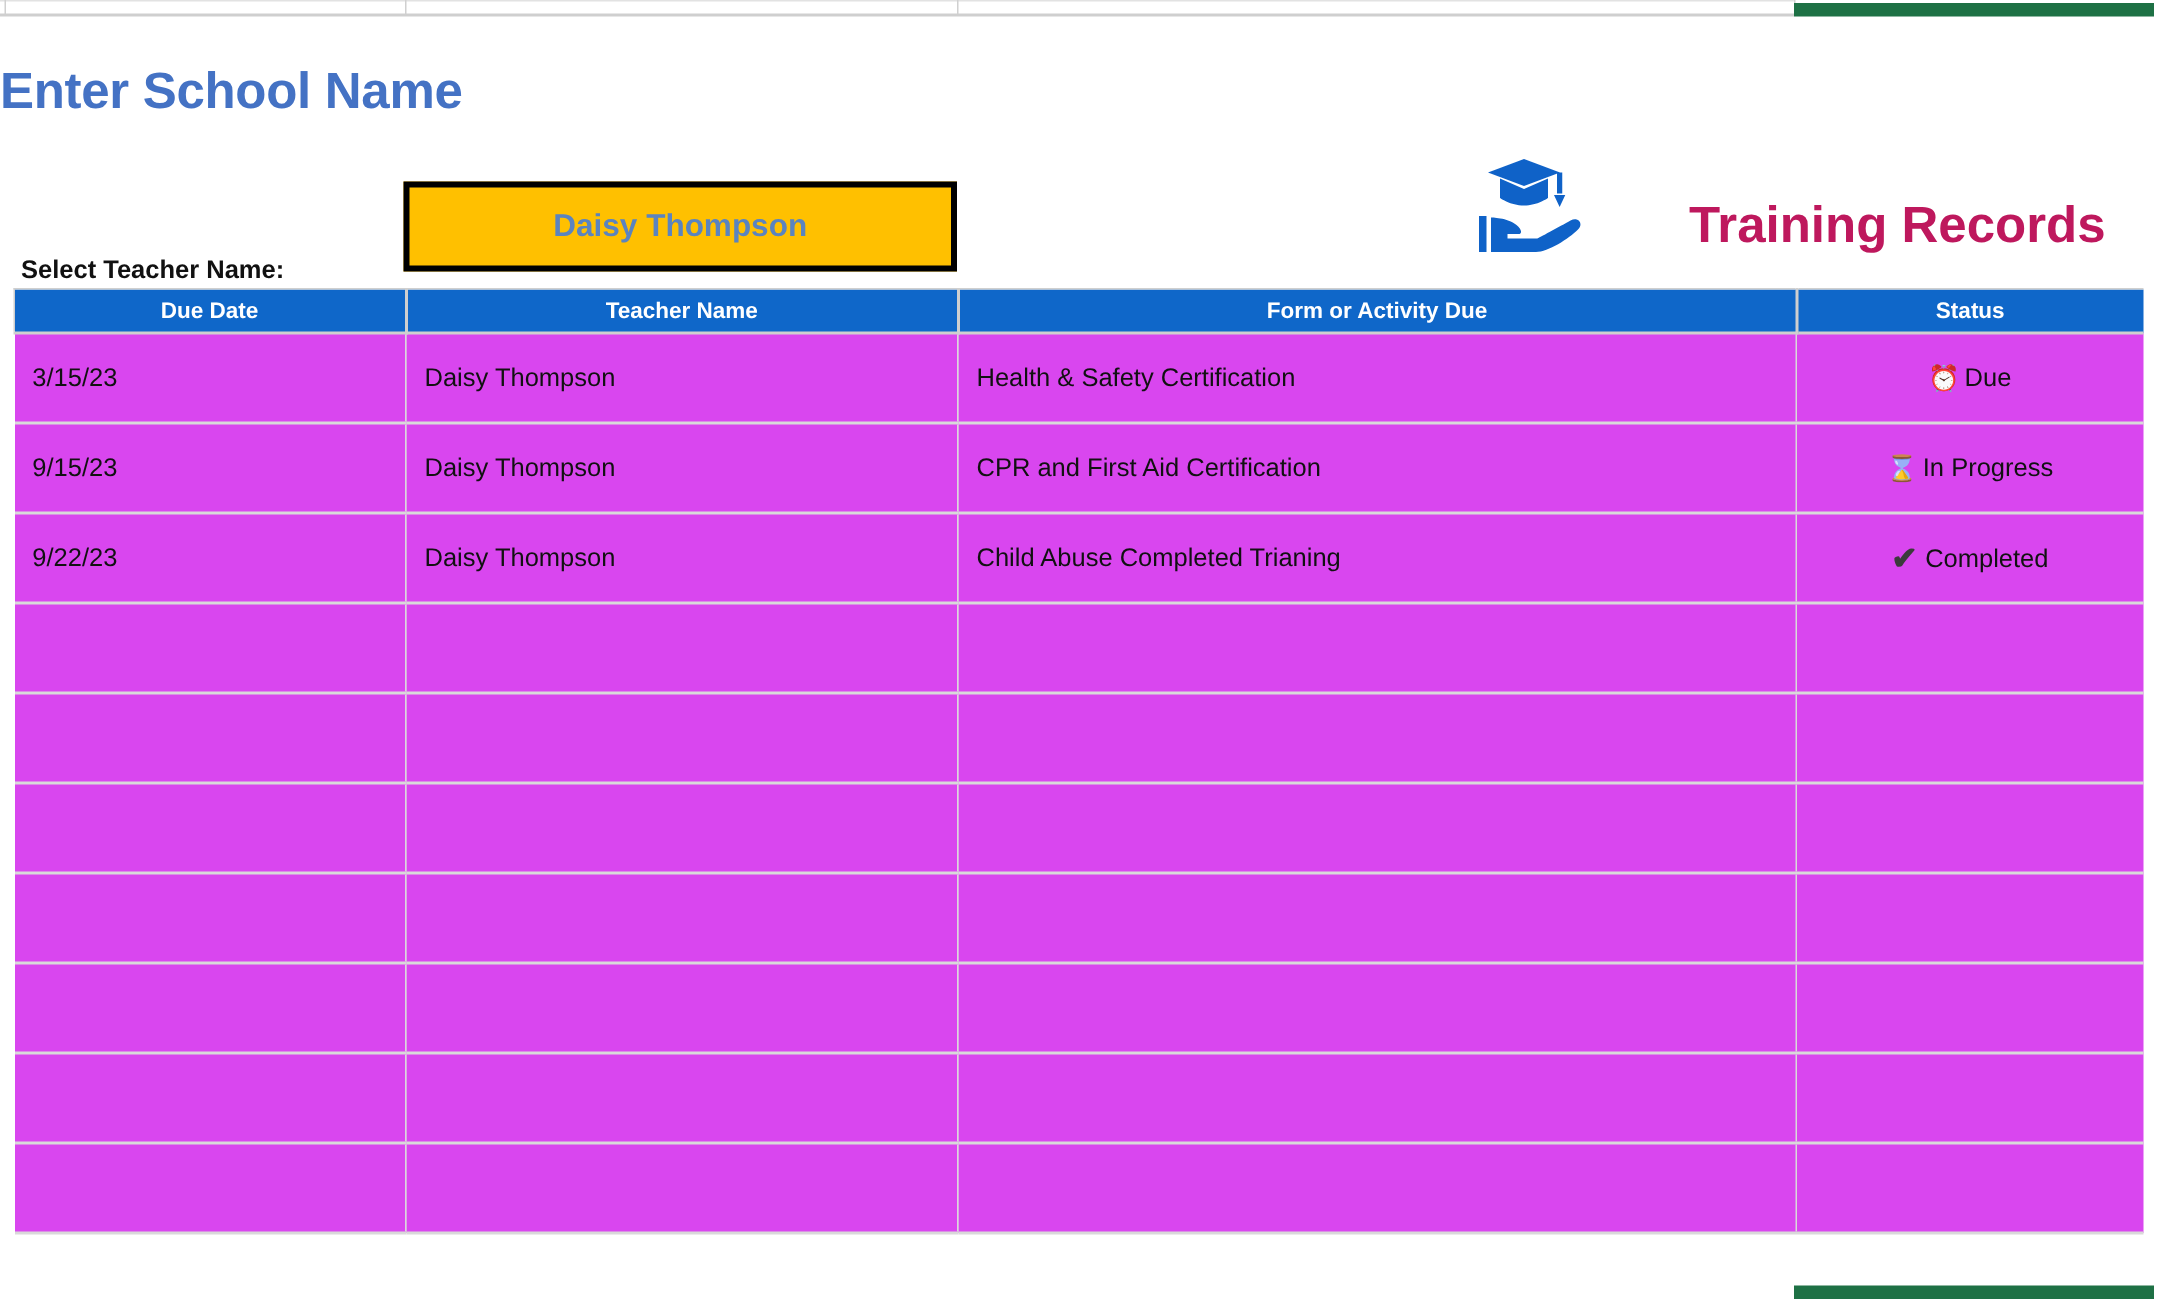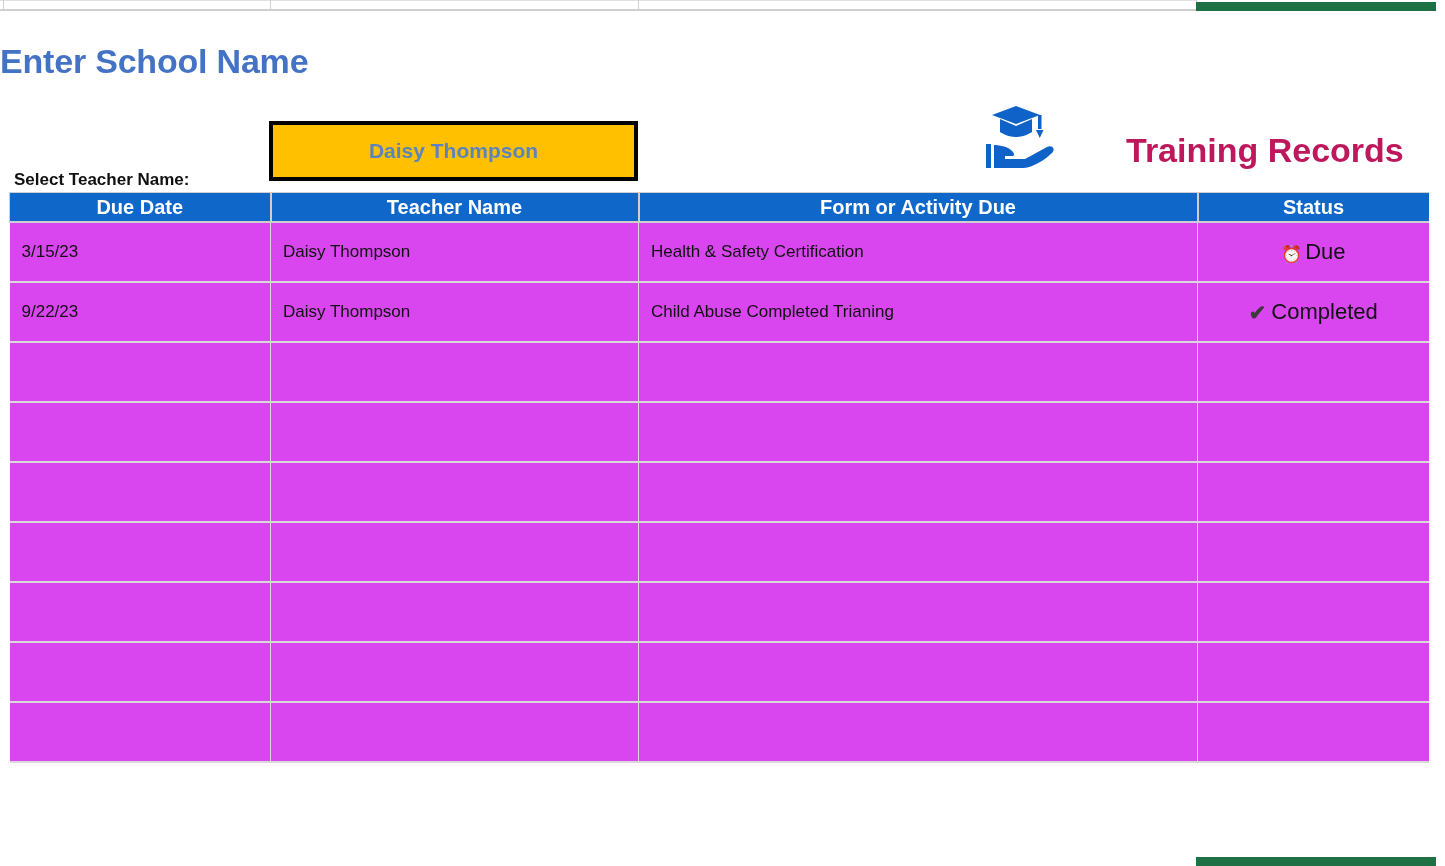--- a/index.html
+++ b/index.html
@@ -129,21 +129,21 @@
     position: absolute;
     left: 9px;
     top: 192px;
     width: 1419px;
     border-collapse: collapse;
     table-layout: fixed;
   }
   #records-table th {
     background: #0f67c9;
     color: #ffffff;
-    font-size: 20px;
+    font-size: 15px;
     font-weight: bold;
     height: 28px;
     padding: 0;
     text-align: center;
     border-right: 2px solid #cfcfcf;
     border-bottom: 2px solid #cfcfcf;
     border-top: 1px solid #cfcfcf;
   }
   #records-table th:last-child { border-right: none; margin-left: 42px; }
   #records-table th.first { border-left: 1px solid #cfcfcf; }
@@ -170,21 +170,21 @@
     font-size: 17px;
     margin-right: 3px;
     vertical-align: -1px;
   }
   .status-icon.check {
     font-size: 21px;
     font-weight: bold;
     color: #3b3b3b;
     margin-right: 5px;
   }
-  .status-text { font-size: 22px; }
+  .status-text { font-size: 17px; }
 
   .col-w1 { width: 261px; }
   .col-w2 { width: 368px; }
   .col-w3 { width: 559px; }
   .col-w4 { width: 231px; }
 </style>
 </head>
 <body>
 
 <div id="top-strip">
@@ -237,20 +237,26 @@
     </tr>
   </thead>
   <tbody id="records-body">
       <tr>
         <td class="col-date">3/15/23</td>
         <td>Daisy Thompson</td>
         <td>Health &amp; Safety Certification</td>
         <td class="status-cell"><span class="status-icon">⏰</span><span class="status-text">Due</span></td>
       </tr>
       <tr>
+        <td class="col-date">9/15/23</td>
+        <td>Daisy Thompson</td>
+        <td>CPR and First Aid Certification</td>
+        <td class="status-cell"><span class="status-icon">⌛</span><span class="status-text">In Progress</span></td>
+      </tr>
+      <tr>
         <td class="col-date">9/22/23</td>
         <td>Daisy Thompson</td>
         <td>Child Abuse Completed Trianing</td>
         <td class="status-cell"><span class="status-icon check">✔</span><span class="status-text">Completed</span></td>
       </tr>
       <tr class="empty">
         <td class="col-date">&nbsp;</td>
         <td>&nbsp;</td>
         <td>&nbsp;</td>
         <td class="status-cell">&nbsp;</td>

